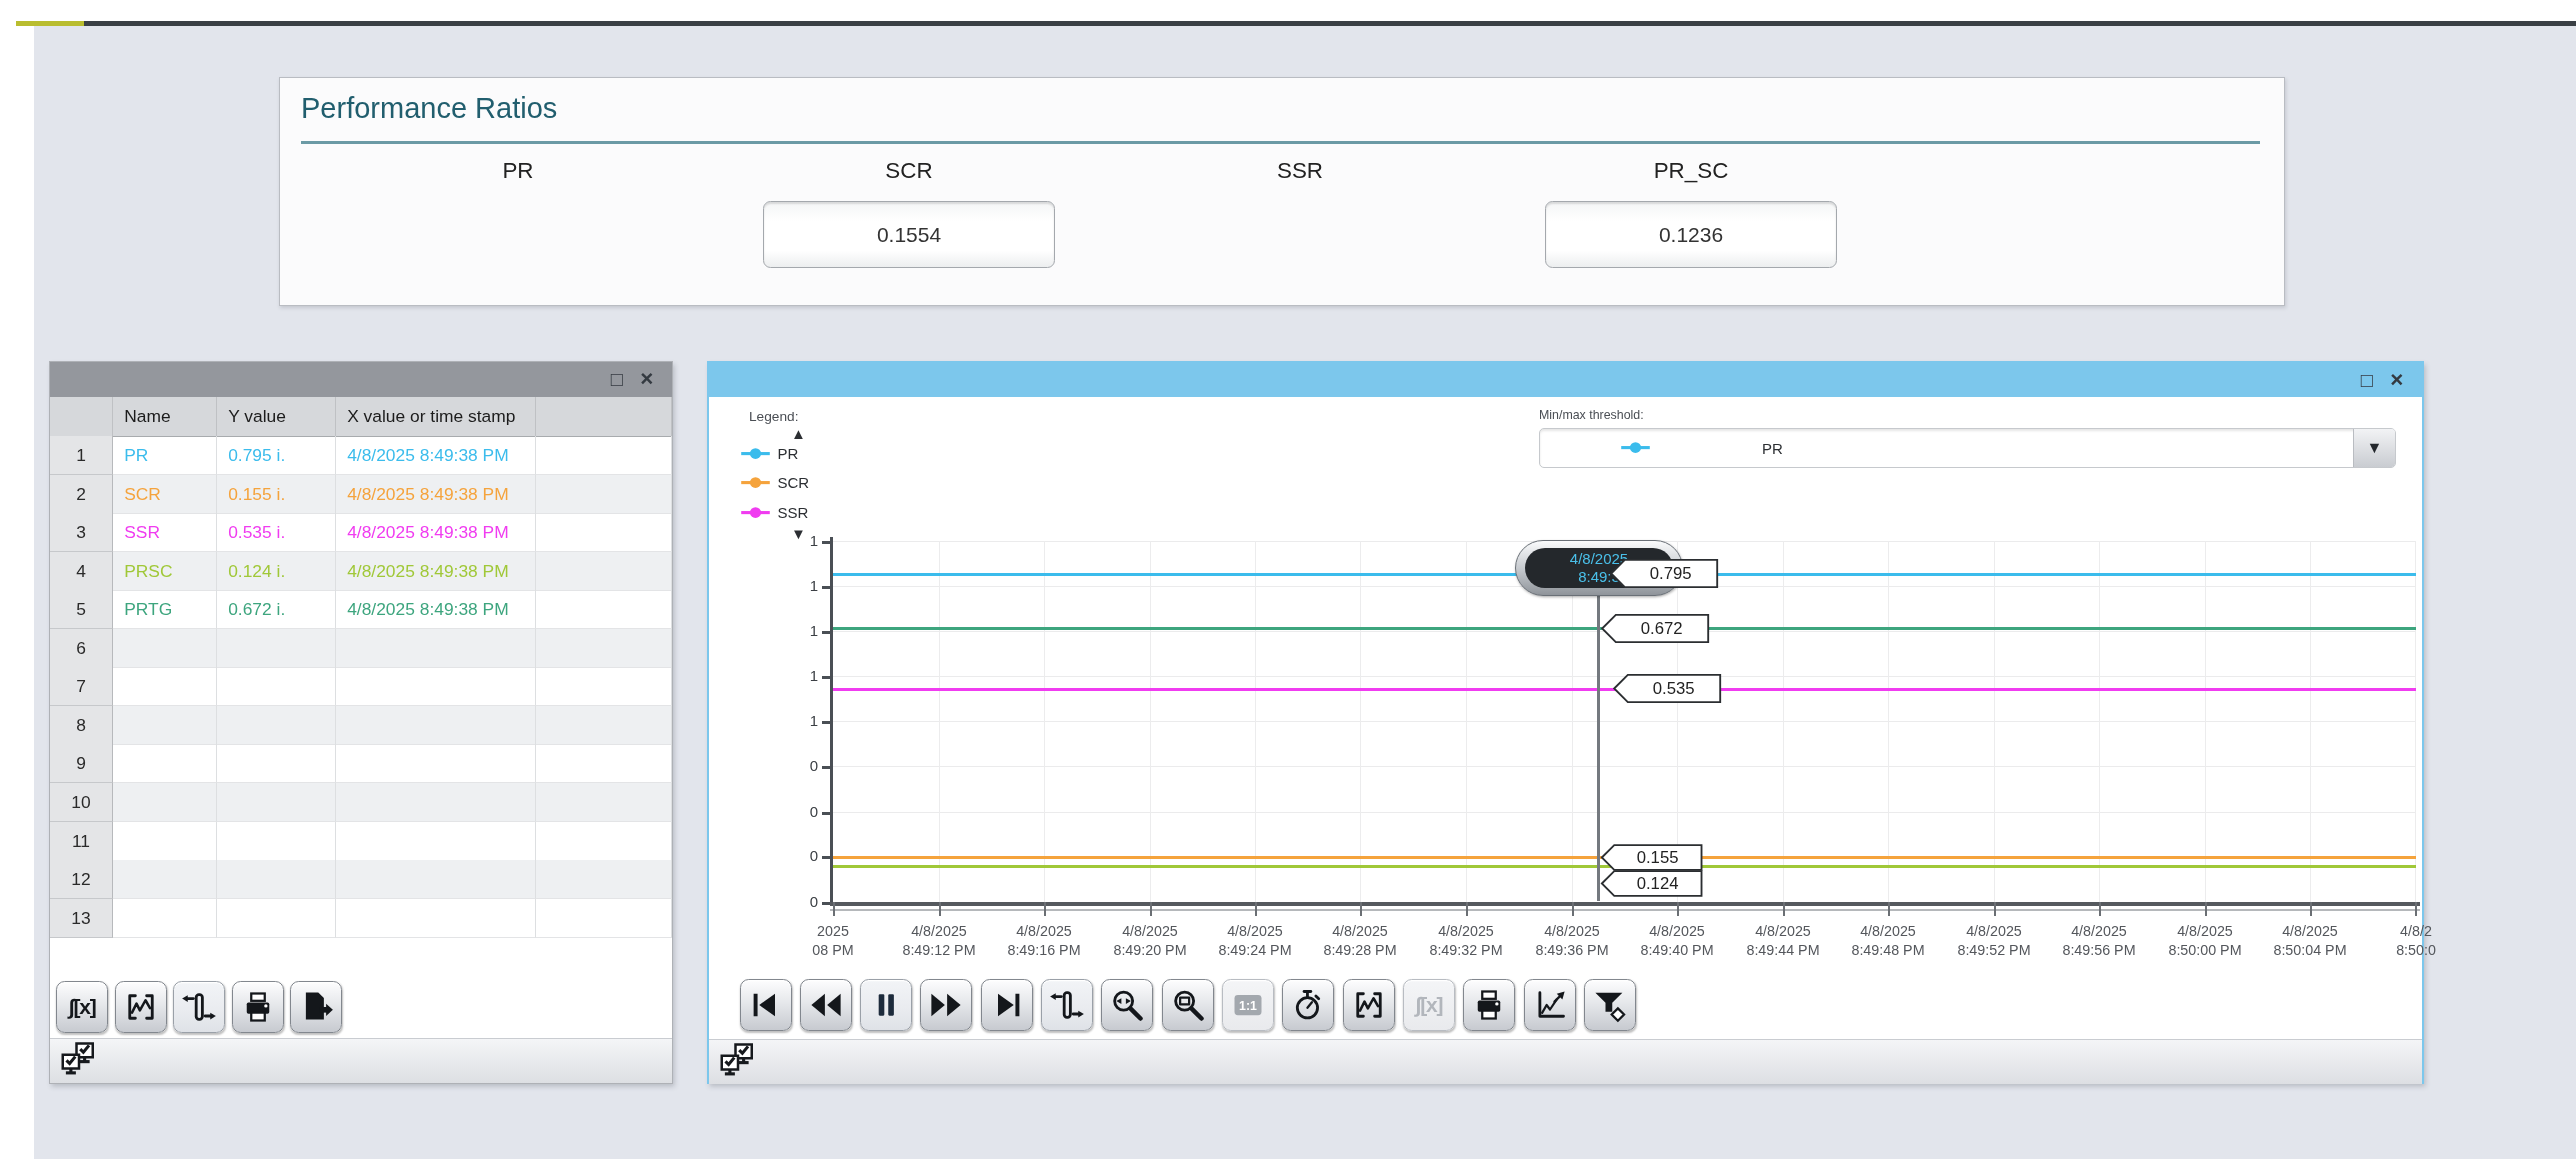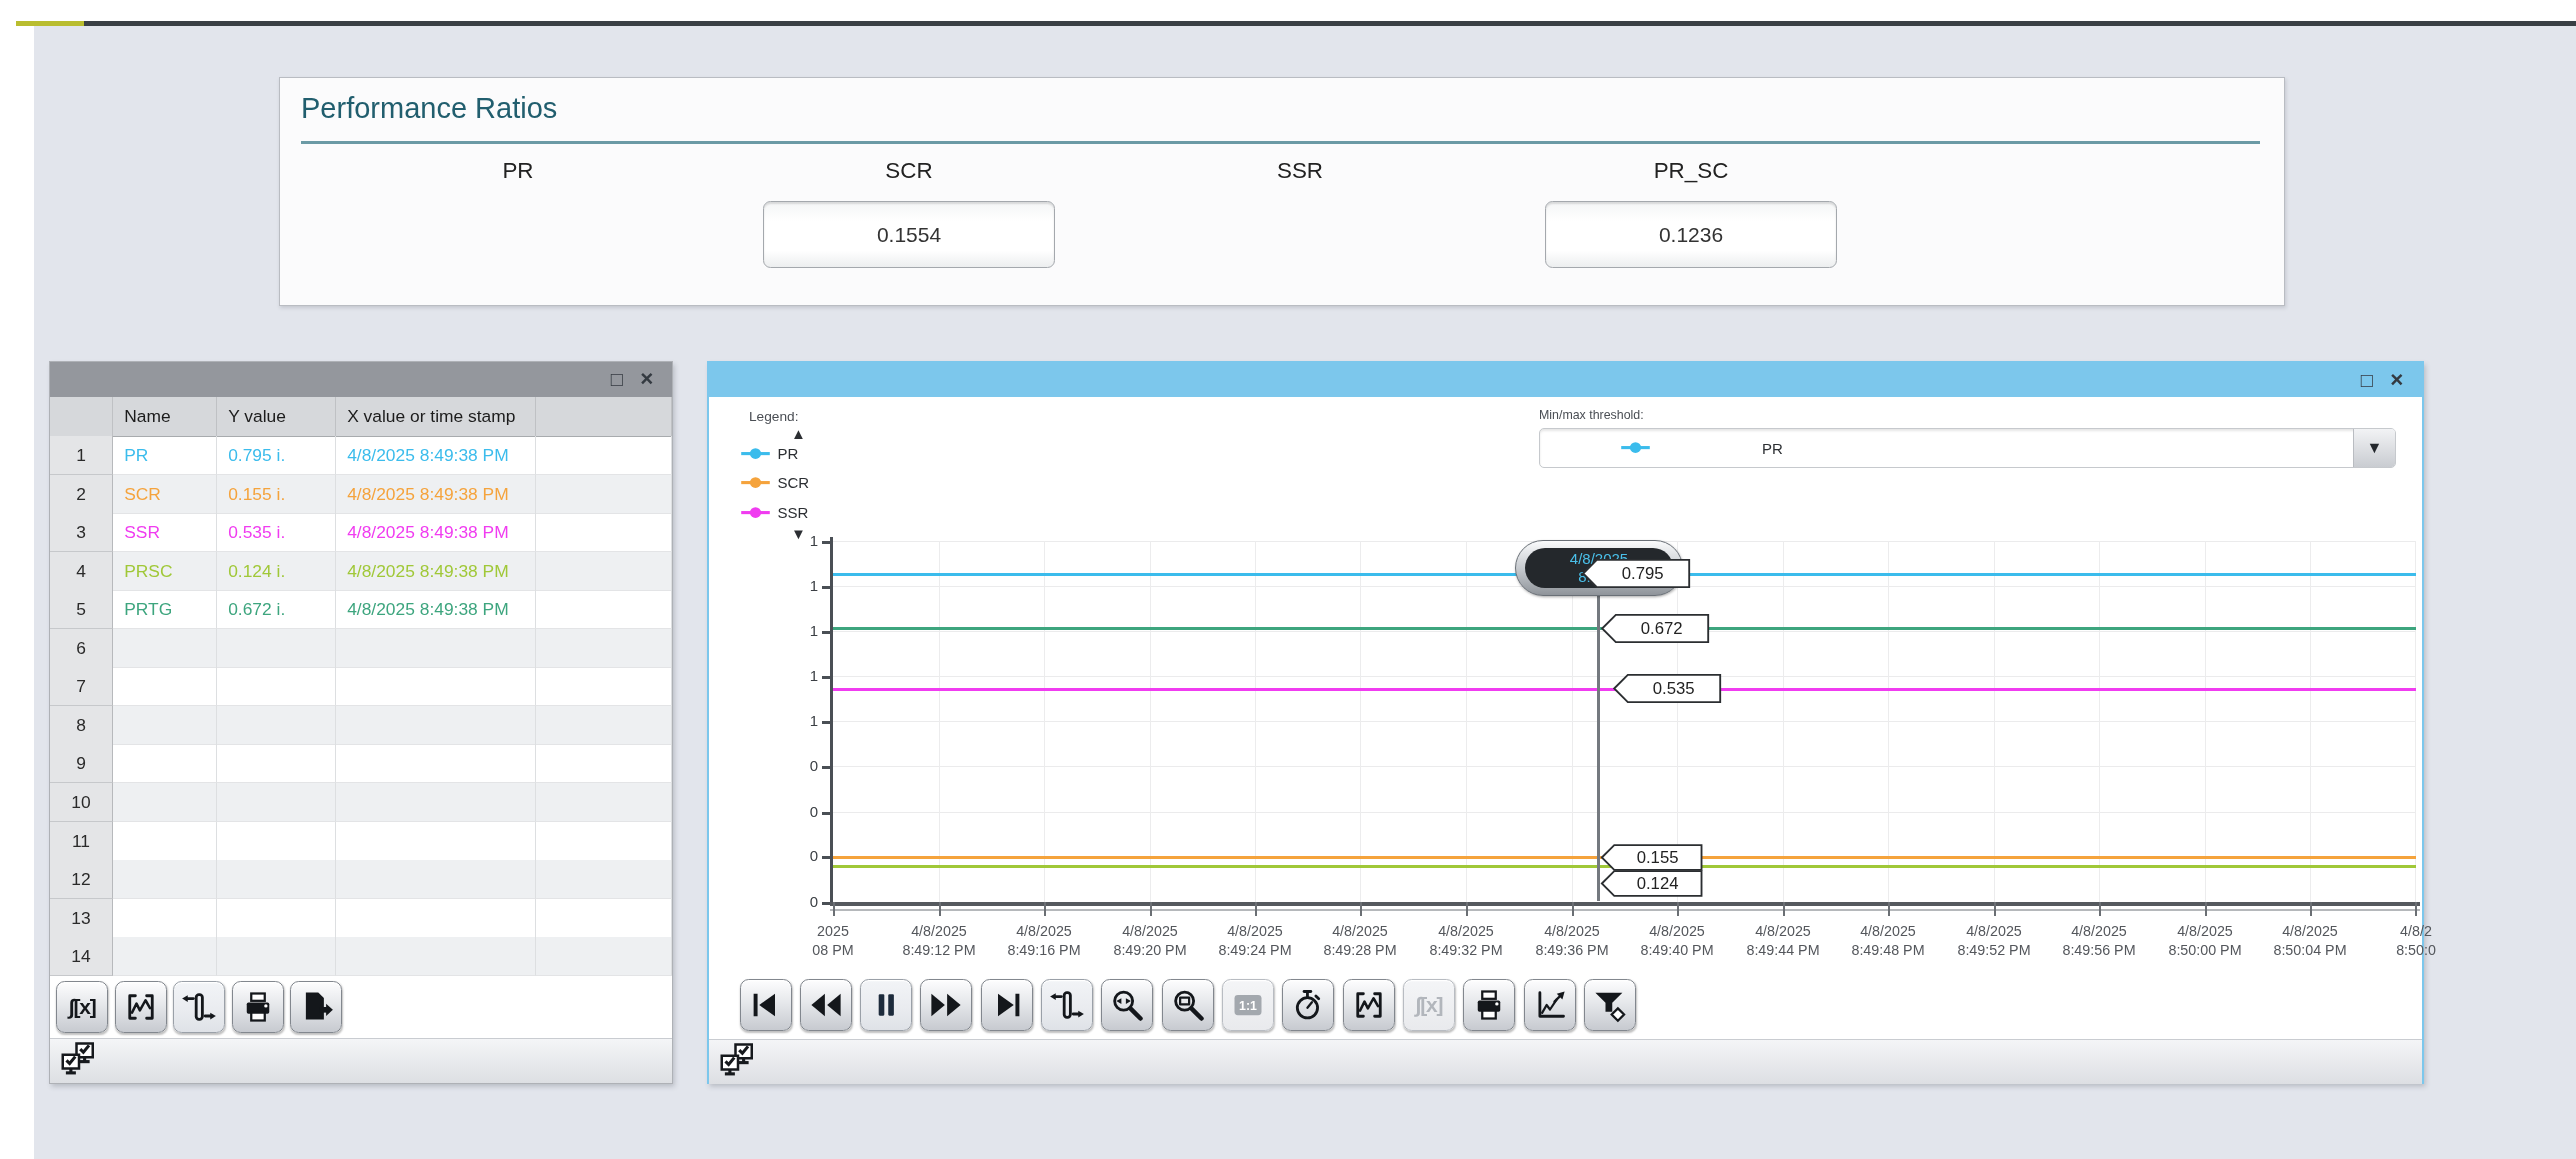--- a/index.html
+++ b/index.html
@@ -203,27 +203,20 @@
       </div>
     <div class="tblrow alt" style="top:498px;">
         <div class="nc">12</div>
         <div class="dc"></div>
         <div class="dc"></div>
         <div class="dc"></div>
         <div class="dc"></div>
       </div>
     <div class="tblrow" style="top:537px;">
         <div class="nc">13</div>
-        <div class="dc"></div>
-        <div class="dc"></div>
-        <div class="dc"></div>
-        <div class="dc"></div>
-      </div>
-    <div class="tblrow alt" style="top:575px;">
-        <div class="nc">14</div>
         <div class="dc"></div>
         <div class="dc"></div>
         <div class="dc"></div>
         <div class="dc"></div>
       </div>
 
     <div class="btn3d" style="left:6.2px;top:619px;">
       <span class="glyph-int">∫[x]</span>
     </div>
     <div class="btn3d" style="left:65px;top:619px;">
@@ -403,21 +396,21 @@
       <div class="xlab" style="left:1583px;"><span>4/8/2</span><br><span>8:50:0</span></div>
 
       <div class="rulerline" style="left:764px;"></div>
       <div class="rulerpill" style="left:682px;top:-1.2px;">
         <div class="rulerpill-inner">
           <span>4/8/2025</span>
           <span>8:49:3</span>
         </div>
       </div>
 
-      <div class="flag" style="left:748px;top:17.4px;">
+      <div class="flag" style="left:776px;top:17.4px;">
         <svg width="111" height="31" viewBox="0 0 178 50">
             <path d="M3 25 L25 3 H174 V47 H25 Z"></path>
             <text x="99" y="34" text-anchor="middle">0.795</text>
           </svg>
       </div>
       <div class="flag" style="left:767px;top:72px;">
         <svg width="111" height="31" viewBox="0 0 178 50">
             <path d="M3 25 L25 3 H174 V47 H25 Z"></path>
             <text x="99" y="34" text-anchor="middle">0.672</text>
           </svg>

